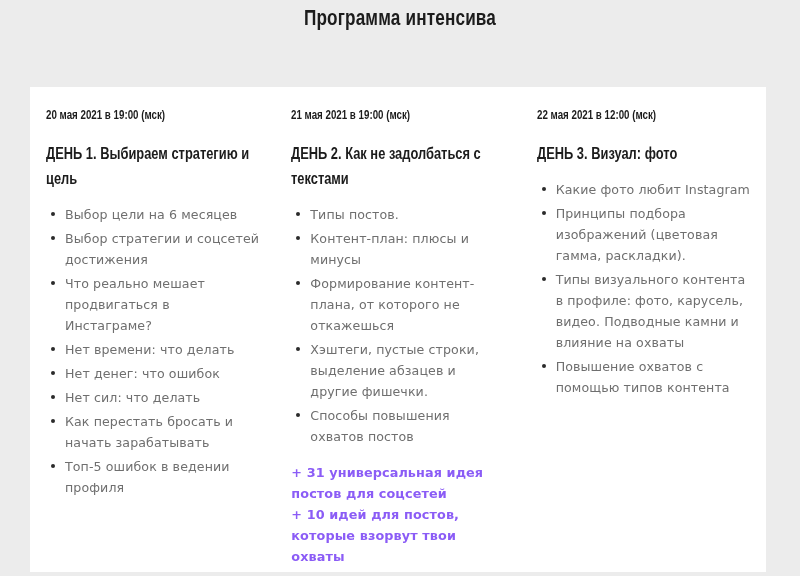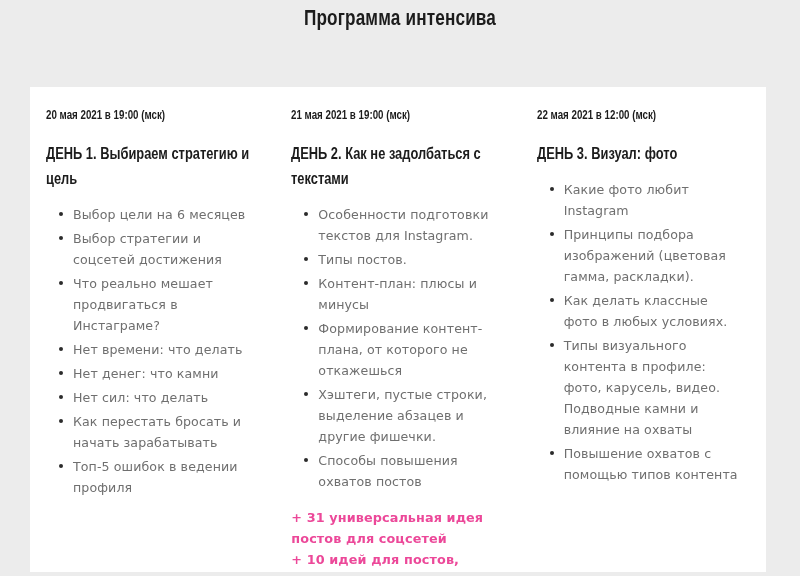--- a/index.html
+++ b/index.html
@@ -54,21 +54,21 @@
     transform-origin: left top;
     font-family: "Liberation Sans", sans-serif;
     font-weight: 700;
     font-size: 16.5px;
     line-height: 25px;
     color: #1c1c1c;
     margin: 0 0 13px 0;
   }
   ul.topic-list {
     list-style: none;
-    margin: 8px;
+    margin: 0;
     padding: 0;
   }
   ul.topic-list li {
     position: relative;
     padding-left: 19px;
     font-size: 12.6px;
     line-height: 21px;
     letter-spacing: 0.1px;
     color: #6f6f6f;
     margin-bottom: 3px;
@@ -84,69 +84,67 @@
     background: #2b2b2b;
   }
   .bonus-list {
     margin-top: 15px;
   }
   .bonus-list div {
     font-size: 12.8px;
     line-height: 21px;
     letter-spacing: 0.1px;
     font-weight: 700;
-    color: #ec4899;
+    color: #8b5cf6;
   }
 </style>
 </head>
 <body>
 
 <h1 class="page-title">Программа интенсива</h1>
 
 <div class="cards">
 
   <div class="card">
     <span class="session-date">20 мая 2021 в 19:00 (мск)</span>
     <h2 class="day-heading">ДЕНЬ 1. Выбираем стратегию и цель</h2>
     <ul class="topic-list">
         <li>Выбор цели на 6 месяцев</li>
         <li>Выбор стратегии и соцсетей достижения</li>
         <li>Что реально мешает продвигаться в Инстаграме?</li>
         <li>Нет времени: что делать</li>
-        <li>Нет денег: что камни</li>
+        <li>Нет денег: что ошибок</li>
         <li>Нет сил: что делать</li>
         <li>Как перестать бросать и начать зарабатывать</li>
         <li>Топ-5 ошибок в ведении профиля</li>
       </ul>
 
   </div>
 
   <div class="card">
     <span class="session-date">21 мая 2021 в 19:00 (мск)</span>
     <h2 class="day-heading">ДЕНЬ 2. Как не задолбаться с текстами</h2>
     <ul class="topic-list">
-        <li>Особенности подготовки текстов для Instagram.</li>
         <li>Типы постов.</li>
         <li>Контент-план: плюсы и минусы</li>
         <li>Формирование контент-плана, от которого не откажешься</li>
         <li>Хэштеги, пустые строки, выделение абзацев и другие фишечки.</li>
         <li>Способы повышения охватов постов</li>
       </ul>
     <div class="bonus-list">
         <div>+ 31 универсальная идея постов для соцсетей</div>
         <div>+ 10 идей для постов, которые взорвут твои охваты</div>
       </div>
   </div>
 
   <div class="card">
     <span class="session-date">22 мая 2021 в 12:00 (мск)</span>
     <h2 class="day-heading">ДЕНЬ 3. Визуал: фото</h2>
     <ul class="topic-list">
         <li>Какие фото любит Instagram</li>
         <li>Принципы подбора изображений (цветовая гамма, раскладки).</li>
-        <li>Как делать классные фото в любых условиях.</li>
         <li>Типы визуального контента в профиле: фото, карусель, видео. Подводные камни и влияние на охваты</li>
         <li>Повышение охватов с помощью типов контента</li>
       </ul>
 
   </div>
 
 </div>
 
 </body></html>

